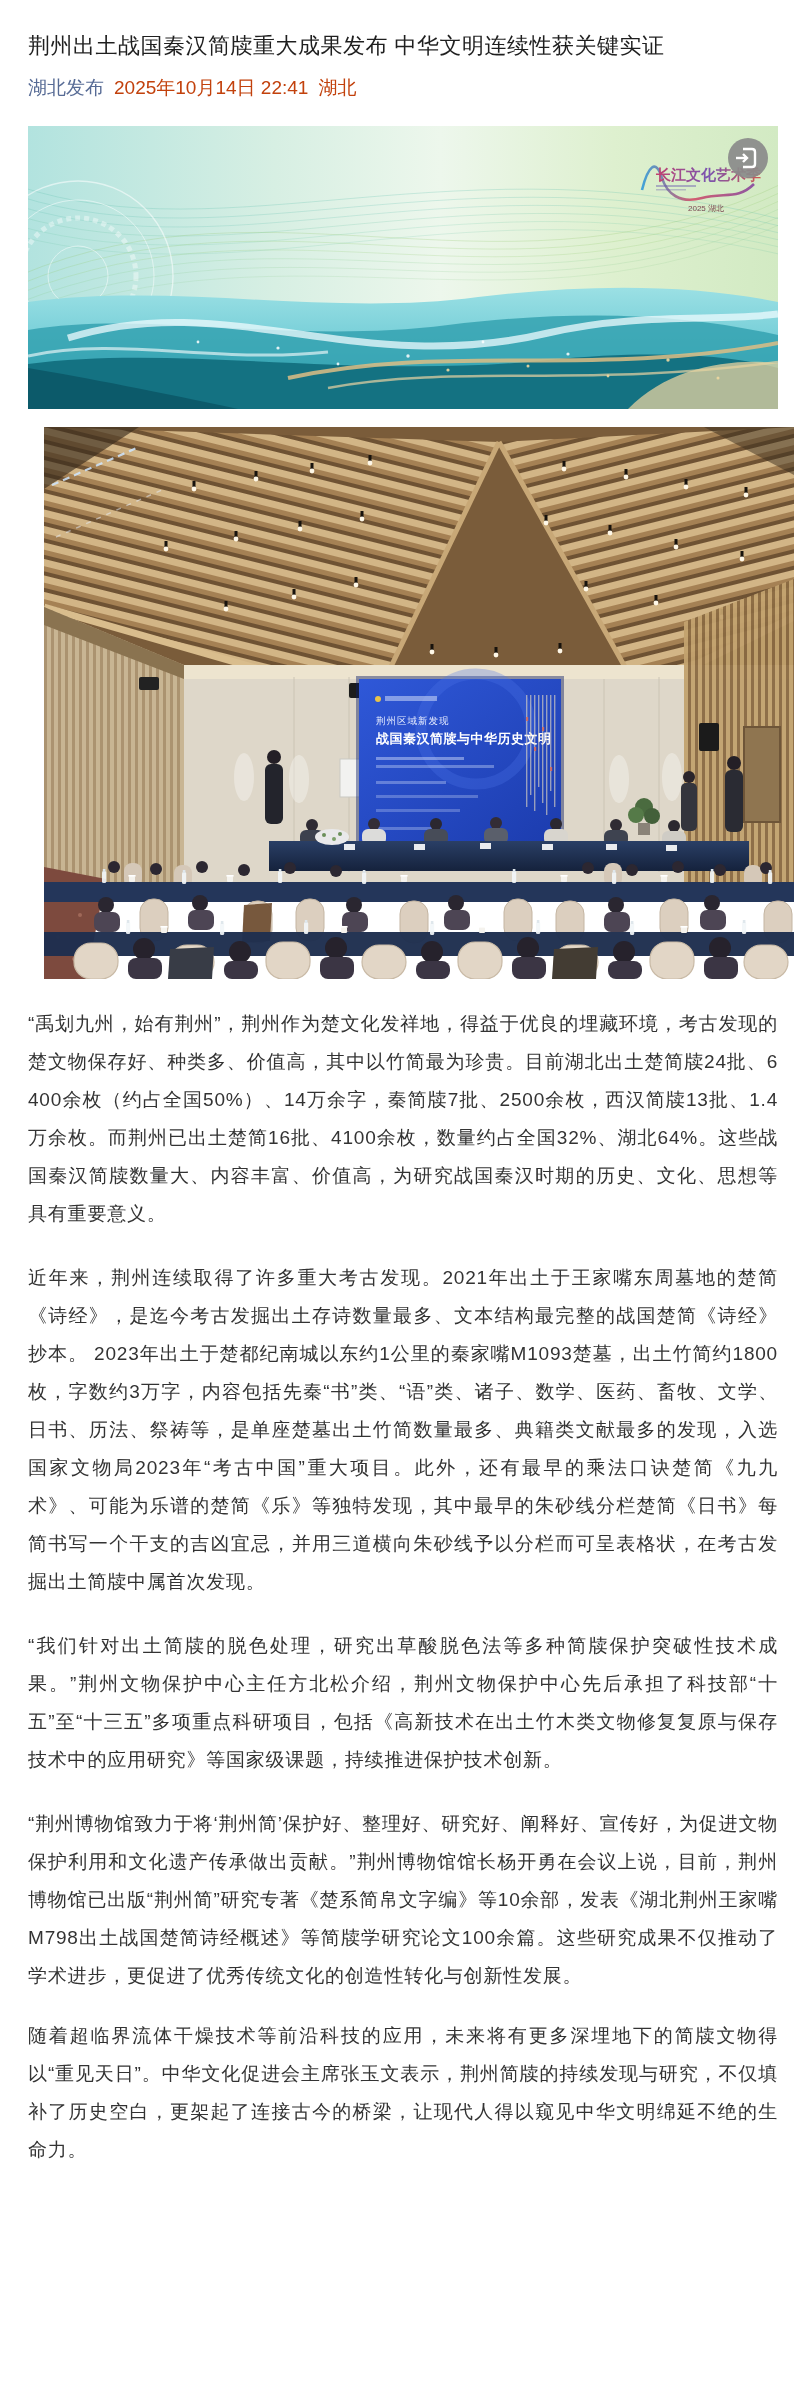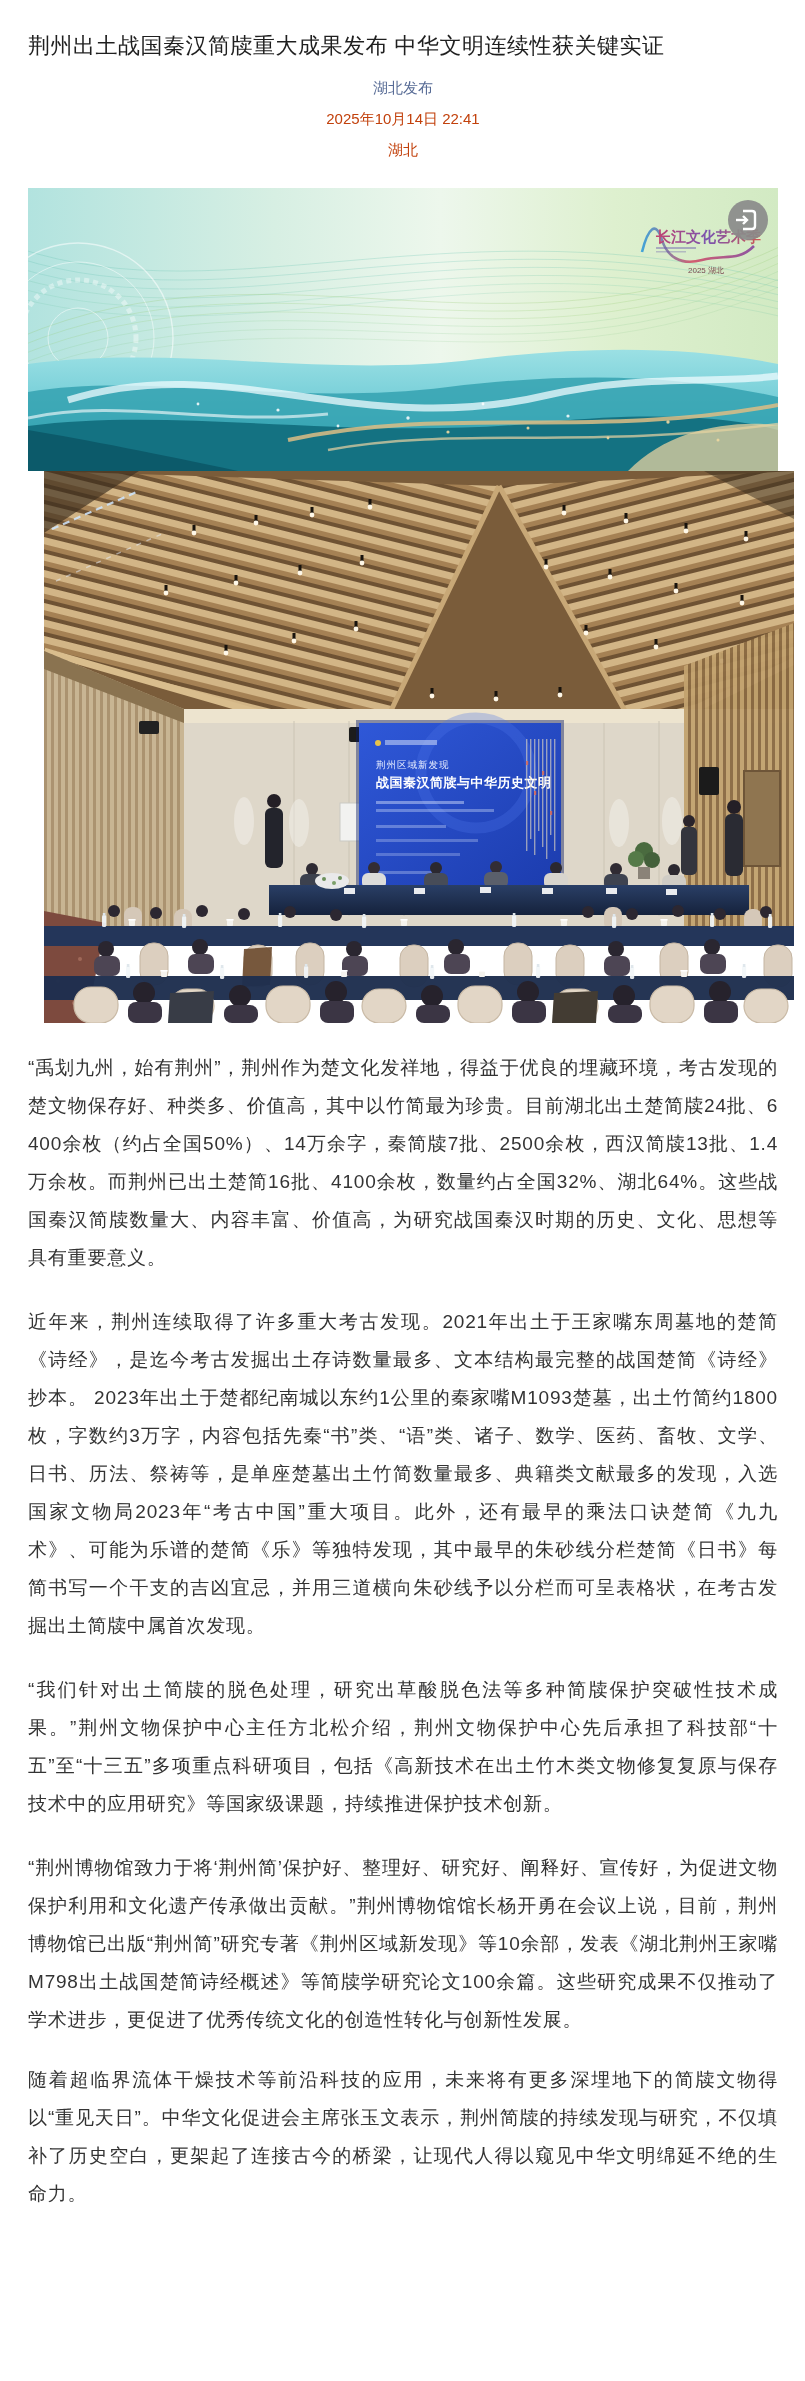--- a/index.html
+++ b/index.html
@@ -1,27 +1,27 @@
 <!DOCTYPE html>
 <html><head>
 <meta charset="utf-8">
 <style>
   html,body{margin:0;padding:0;background:#ffffff;}
   body{width:805px;min-height:2381px;font-family:"Liberation Sans","DejaVu Sans",sans-serif;}
   .page{padding:14px 27px 10px 28px;width:750px;}
   .title{font-size:22px;line-height:34px;font-weight:normal;color:#1f1f1f;letter-spacing:.5px;}
-  .byline{margin-top:14px;font-size:15px;line-height:21px;display:flex;align-items:center;gap:10px;flex-direction:column;}
+  .byline{margin-top:14px;font-size:19px;line-height:21px;display:flex;align-items:center;gap:10px;}
   .account{color:#576b95;font-weight:500;cursor:pointer;}
   .meta{color:#c2410c;}
   .banner{margin-top:28px;width:750px;height:283px;display:block;cursor:pointer;}
   .banner svg,.photo svg{display:block;}
   .para{margin:26px 0 0 0;font-size:19px;line-height:38px;color:#333333;text-align:justify;letter-spacing:.8px;word-break:break-all;}
   .para.first{margin-top:30px;}
   .link-strong{color:#2aa1e0;font-weight:bold;cursor:pointer;}
-  .photo{width:750px;height:552px;display:block;cursor:pointer;padding-left:16px;}
+  .photo{margin-top:18px;width:750px;height:552px;display:block;cursor:pointer;padding-left:16px;}
   .caption{margin-top:14px;font-size:15px;line-height:21px;color:#8c8c8c;}
   .para.p2{}
   .para.p6{margin-top:22px;}
 </style>
 </head>
 <body>
 
 <div class="page">
 
   <h1 class="title">荆州出土战国秦汉简牍重大成果发布 中华文明连续性获关键实证</h1>
@@ -492,16 +492,16 @@
           </g>
         </g>
       </g>
     </svg>
   </div>
 
 
   <p class="para p2">“禹划九州，始有荆州”，荆州作为楚文化发祥地，得益于优良的埋藏环境，考古发现的楚文物保存好、种类多、价值高，其中以竹简最为珍贵。目前湖北出土楚简牍24批、6400余枚（约占全国50%）、14万余字，秦简牍7批、2500余枚，西汉简牍13批、1.4万余枚。而荆州已出土楚简16批、4100余枚，数量约占全国32%、湖北64%。这些战国秦汉简牍数量大、内容丰富、价值高，为研究战国秦汉时期的历史、文化、思想等具有重要意义。</p>
   <p class="para">近年来，荆州连续取得了许多重大考古发现。2021年出土于王家嘴东周墓地的楚简《诗经》，是迄今考古发掘出土存诗数量最多、文本结构最完整的战国楚简《诗经》抄本。 2023年出土于楚都纪南城以东约1公里的秦家嘴M1093楚墓，出土竹简约1800枚，字数约3万字，内容包括先秦“书”类、“语”类、诸子、数学、医药、畜牧、文学、日书、历法、祭祷等，是单座楚墓出土竹简数量最多、典籍类文献最多的发现，入选国家文物局2023年“考古中国”重大项目。此外，还有最早的乘法口诀楚简《九九术》、可能为乐谱的楚简《乐》等独特发现，其中最早的朱砂线分栏楚简《日书》每简书写一个干支的吉凶宜忌，并用三道横向朱砂线予以分栏而可呈表格状，在考古发掘出土简牍中属首次发现。</p>
   <p class="para">“我们针对出土简牍的脱色处理，研究出草酸脱色法等多种简牍保护突破性技术成果。”荆州文物保护中心主任方北松介绍，荆州文物保护中心先后承担了科技部“十五”至“十三五”多项重点科研项目，包括《高新技术在出土竹木类文物修复复原与保存技术中的应用研究》等国家级课题，持续推进保护技术创新。</p>
-  <p class="para">“荆州博物馆致力于将‘荆州简’保护好、整理好、研究好、阐释好、宣传好，为促进文物保护利用和文化遗产传承做出贡献。”荆州博物馆馆长杨开勇在会议上说，目前，荆州博物馆已出版“荆州简”研究专著《荆州区域新发现》等10余部，发表《湖北荆州王家嘴M798出土战国楚简诗经概述》等简牍学研究论文100余篇。这些研究成果不仅推动了学术进步，更促进了优秀传统文化的创造性转化与创新性发展。</p>
+  <p class="para">“荆州博物馆致力于将‘荆州简’保护好、整理好、研究好、阐释好、宣传好，为促进文物保护利用和文化遗产传承做出贡献。”荆州博物馆馆长杨开勇在会议上说，目前，荆州博物馆已出版“荆州简”研究专著《楚系简帛文字编》等10余部，发表《湖北荆州王家嘴M798出土战国楚简诗经概述》等简牍学研究论文100余篇。这些研究成果不仅推动了学术进步，更促进了优秀传统文化的创造性转化与创新性发展。</p>
   <p class="para p6">随着超临界流体干燥技术等前沿科技的应用，未来将有更多深埋地下的简牍文物得以“重见天日”。中华文化促进会主席张玉文表示，荆州简牍的持续发现与研究，不仅填补了历史空白，更架起了连接古今的桥梁，让现代人得以窥见中华文明绵延不绝的生命力。</p>
 
 </div>
 
 </body></html>

